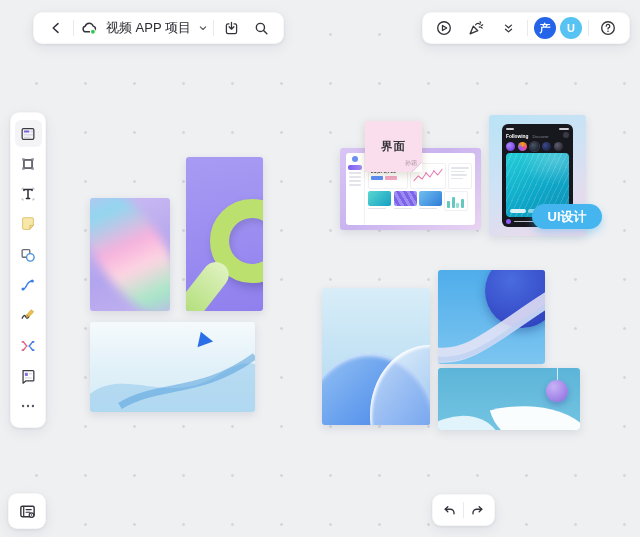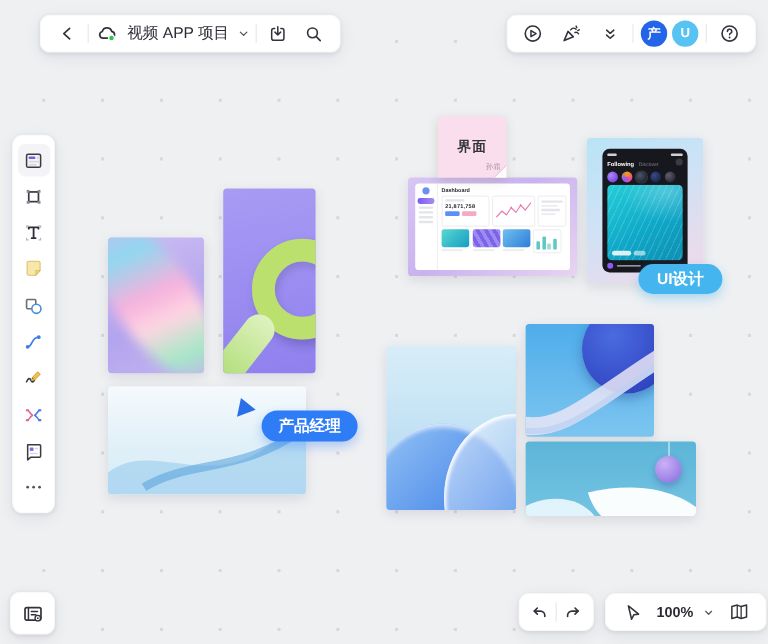--- a/index.html
+++ b/index.html
@@ -41,21 +41,21 @@
   
   .undo-pill { left:432px; top:494px; height:32px; padding:0 3px; gap:0; }
   .undo-pill .icon-btn { width:27px; }
   .zoom-pill { left:504px; top:494px; height:32px; padding:0 9px; gap:7px; }
   .zoom-text { font-size:12px; color:#2b2b33; font-weight:600; }
 
   
   .board-img { position:absolute; border-radius:3px; overflow:hidden;
                box-shadow:0 3px 10px rgba(50,60,90,.13); z-index:1; }
   .sticky { position:absolute; z-index:3; box-shadow:0 3px 9px rgba(80,70,20,.18);
-            display:flex; align-items:center; justify-content:center; }
+            display:flex; align-items:center; justify-content:center;margin-top:24px; }
   .sticky .txt { font-size:11.5px; font-weight:700; color:#33333a; letter-spacing:1px; }
   .sticky .author { position:absolute; right:5px; bottom:4px; font-size:6px; color:rgba(0,0,0,.35); }
   .sticky::after { content:""; position:absolute; right:0; bottom:0; width:10px; height:10px;
                    background:linear-gradient(315deg,rgba(255,255,255,.9) 48%,rgba(0,0,0,.07) 50%,transparent 60%); }
   .tag { position:absolute; z-index:4; border-radius:999px; color:#fff; font-weight:700; font-size:13px;
          display:flex; align-items:center; justify-content:center; }
   .tag-pm { box-shadow:0 4px 9px rgba(46,124,246,.35); background:#2e7cf6; }
   .tag-ui { box-shadow:0 4px 9px rgba(69,181,240,.4); background:#45b5f0; }
 
   .decor { position:absolute; }
@@ -221,24 +221,21 @@
     <div class="decor" style="left:-6px;bottom:-22px;width:56px;height:44px;border-radius:0 100% 0 100%;transform:rotate(-38deg);background:rgba(244,251,255,.85)"></div>
     <div class="decor" style="right:22px;top:0;width:1.5px;height:13px;background:rgba(255,255,255,.75)"></div>
     <div class="decor" style="right:12px;top:12px;width:22px;height:22px;border-radius:50%;background:radial-gradient(circle at 35% 30%,#c9b2f6,#8a6ade);box-shadow:0 3px 6px rgba(60,40,140,.3)"></div>
   </div>
 
   <div class="sticky" style="left:365px;top:97px;width:57px;height:51px;background:#fbdeee">
     <span class="txt">界面</span>
     <span class="author">孙霜</span>
   </div>
 
-  <div class="tag tag-pm" style="left:218px;top:342px;width:80px;height:26px">
-    <span>产品经理</span>
-  </div>
-  <div class="tag tag-ui" style="left:532px;top:220px;width:70px;height:25px">
+  <div class="tag tag-ui" style="left:532px;top:204px;width:70px;height:25px">
     <span>UI设计</span>
   </div>
 
   <div class="panel hflex topbar-left">
     <div class="icon-btn">
       <svg width="16" height="16" viewBox="0 0 20 20">
           <path d="M12.5 4.5 L6.5 10 L12.5 15.5" stroke="#33333b" stroke-width="1.8" fill="none" stroke-linecap="round" stroke-linejoin="round"></path>
         </svg>
     </div>
     <div class="sep"></div>
@@ -400,31 +397,14 @@
     </div>
     <div class="sep"></div>
     <div class="icon-btn">
       <svg width="17" height="17" viewBox="0 0 20 20">
         <path d="M15 8.5 h-6 a4.3 4.3 0 0 0-4.3 4.3 v1" fill="none" stroke="#33333b" stroke-width="1.6" stroke-linecap="round"></path>
         <path d="M12 5.5 L15 8.5 L12 11.5" fill="none" stroke="#33333b" stroke-width="1.6" stroke-linecap="round" stroke-linejoin="round"></path>
       </svg>
     </div>
   </div>
 
-  <div class="panel hflex zoom-pill">
-    <div class="icon-btn">
-      <svg width="17" height="17" viewBox="0 0 20 20">
-        <path d="M5.5 3.5 L15.5 11.5 L10.8 12.2 L8.6 16.5 Z" fill="none" stroke="#33333b" stroke-width="1.5" stroke-linejoin="round"></path>
-      </svg>
-    </div>
-    <span class="zoom-text">100%</span>
-    <svg width="11" height="11" viewBox="0 0 20 20">
-        <path d="M5.5 8 L10 12.5 L14.5 8" stroke="#55555e" stroke-width="1.8" fill="none" stroke-linecap="round" stroke-linejoin="round"></path>
-      </svg>
-    <div class="icon-btn">
-      <svg width="18" height="18" viewBox="0 0 20 20">
-        <path d="M3.2 5 L8.2 3.6 L11.8 5 L16.8 3.6 V14.6 L11.8 16 L8.2 14.6 L3.2 16 Z" fill="none" stroke="#33333b" stroke-width="1.4" stroke-linejoin="round"></path>
-        <path d="M8.2 3.6 V14.6 M11.8 5 V16" stroke="#33333b" stroke-width="1.2"></path>
-      </svg>
-    </div>
-  </div>
 
 </div>
 
 </body></html>

